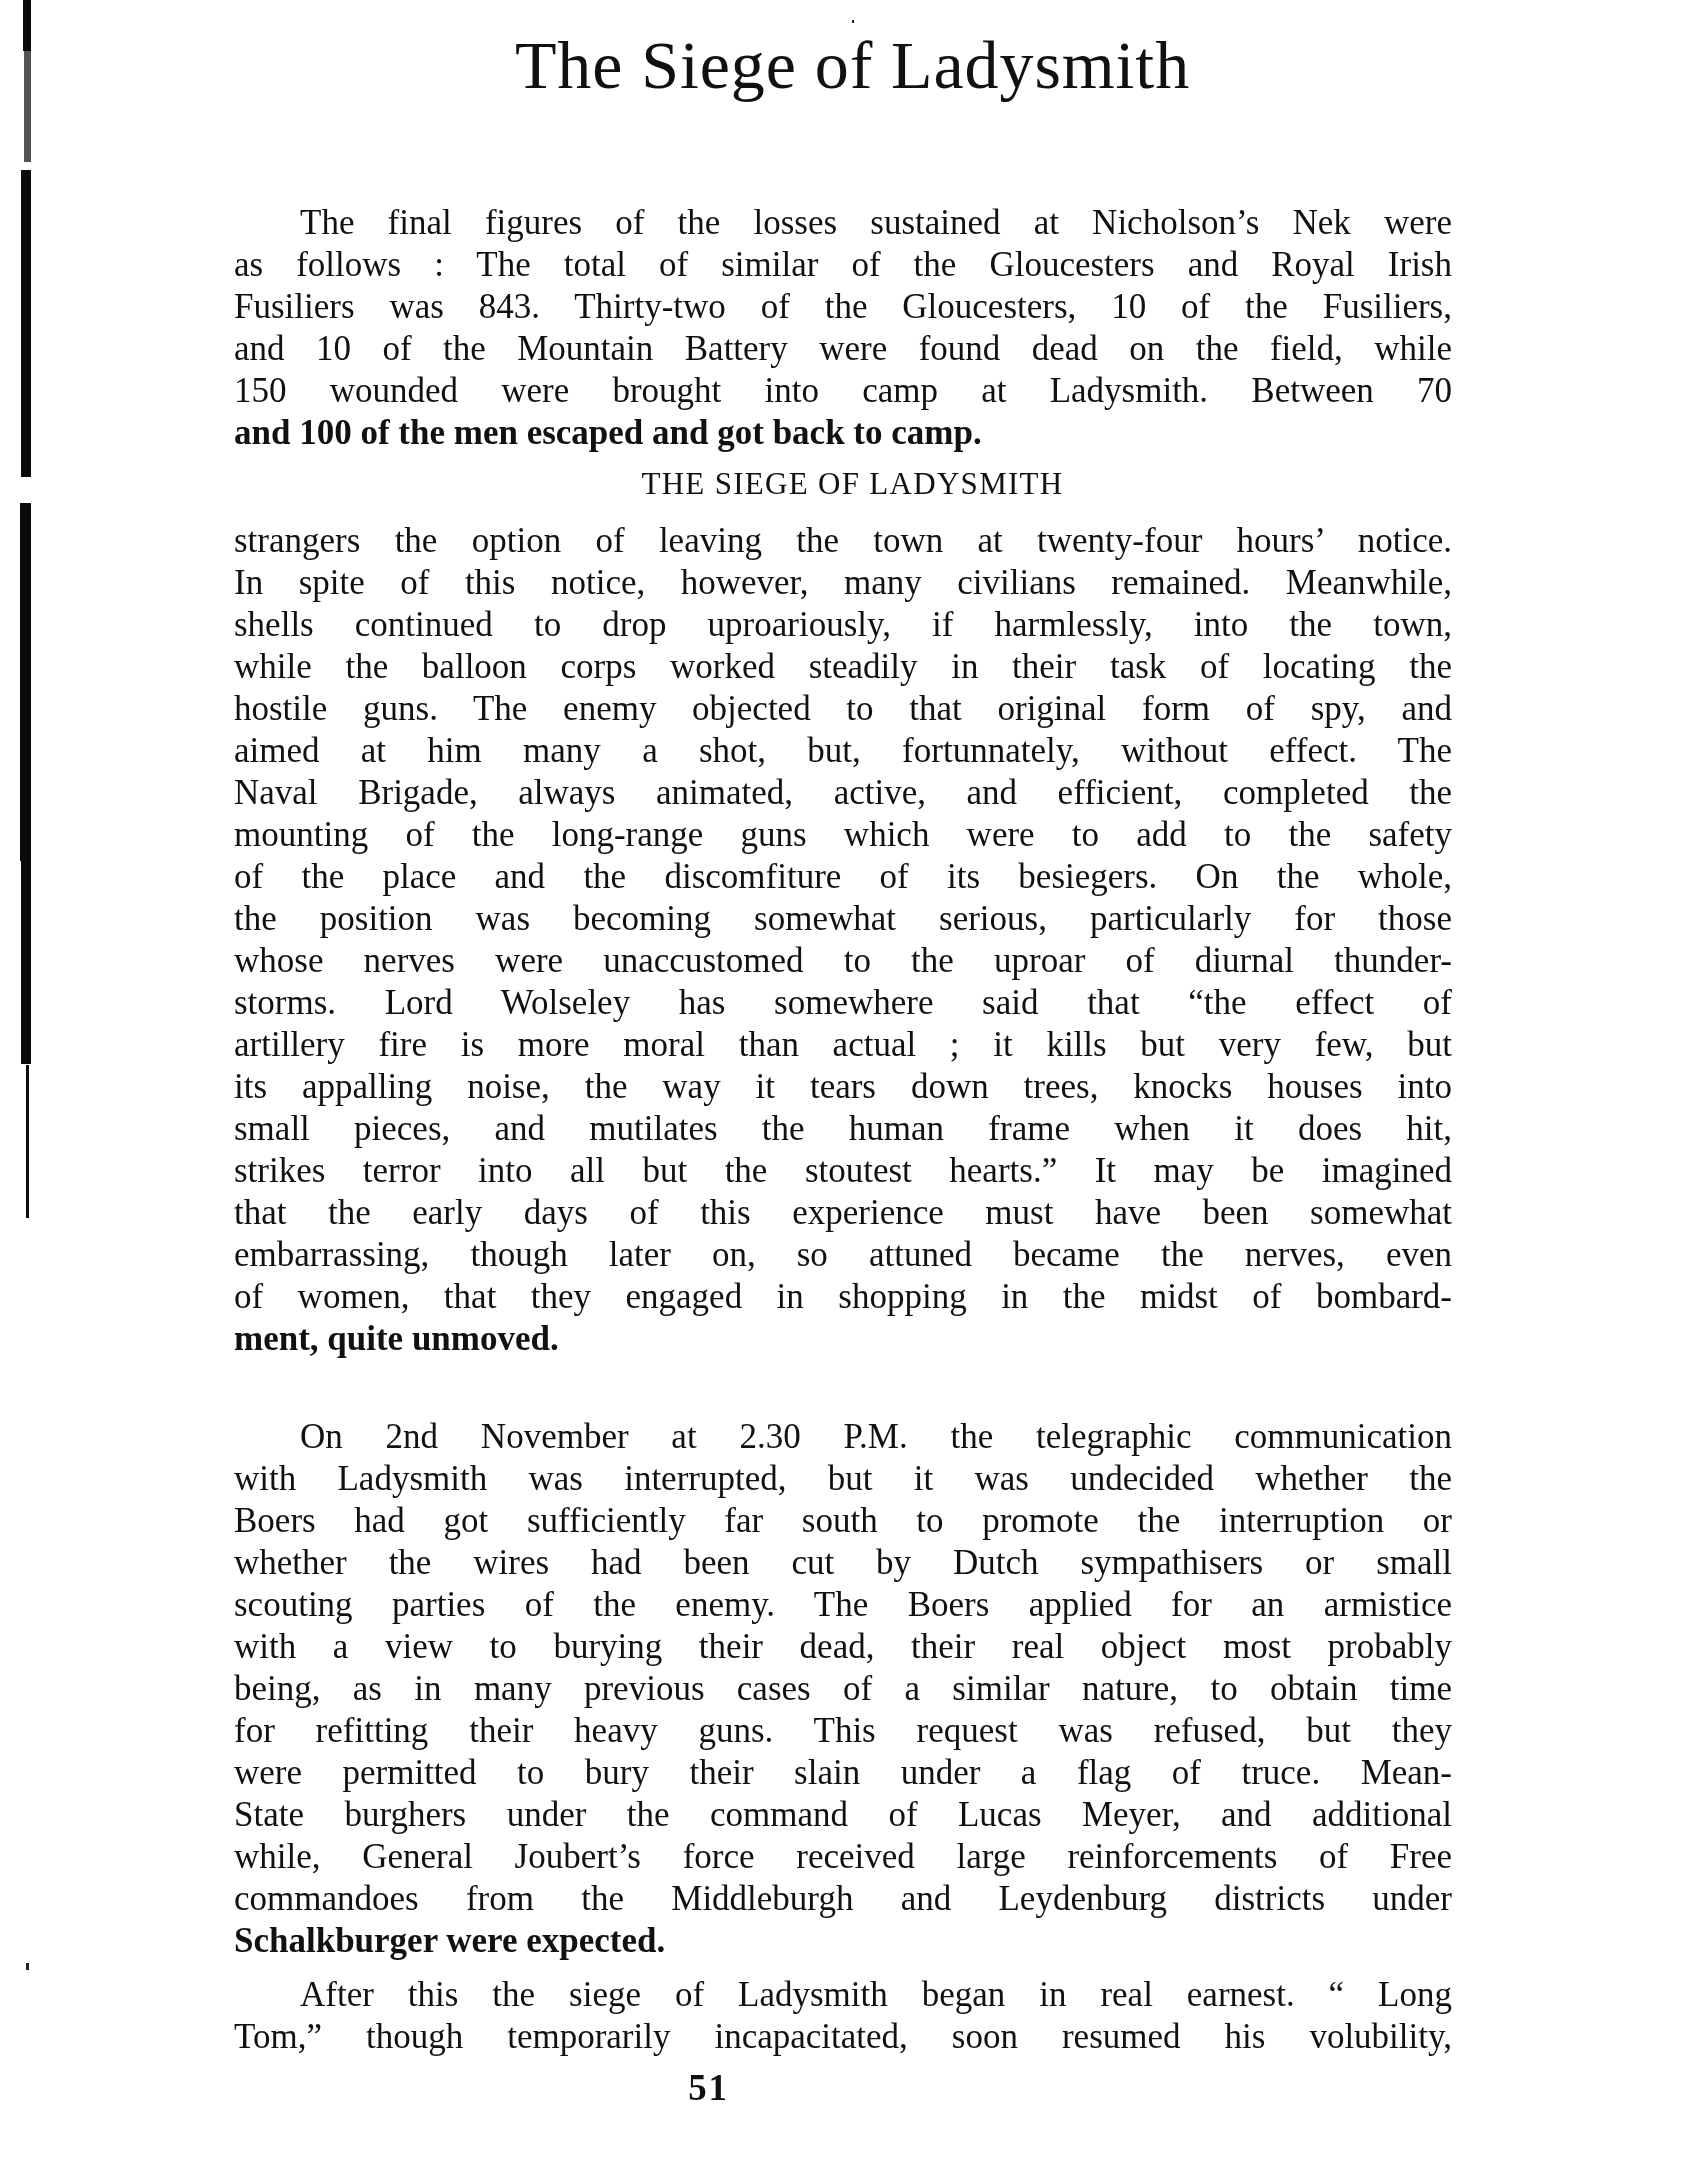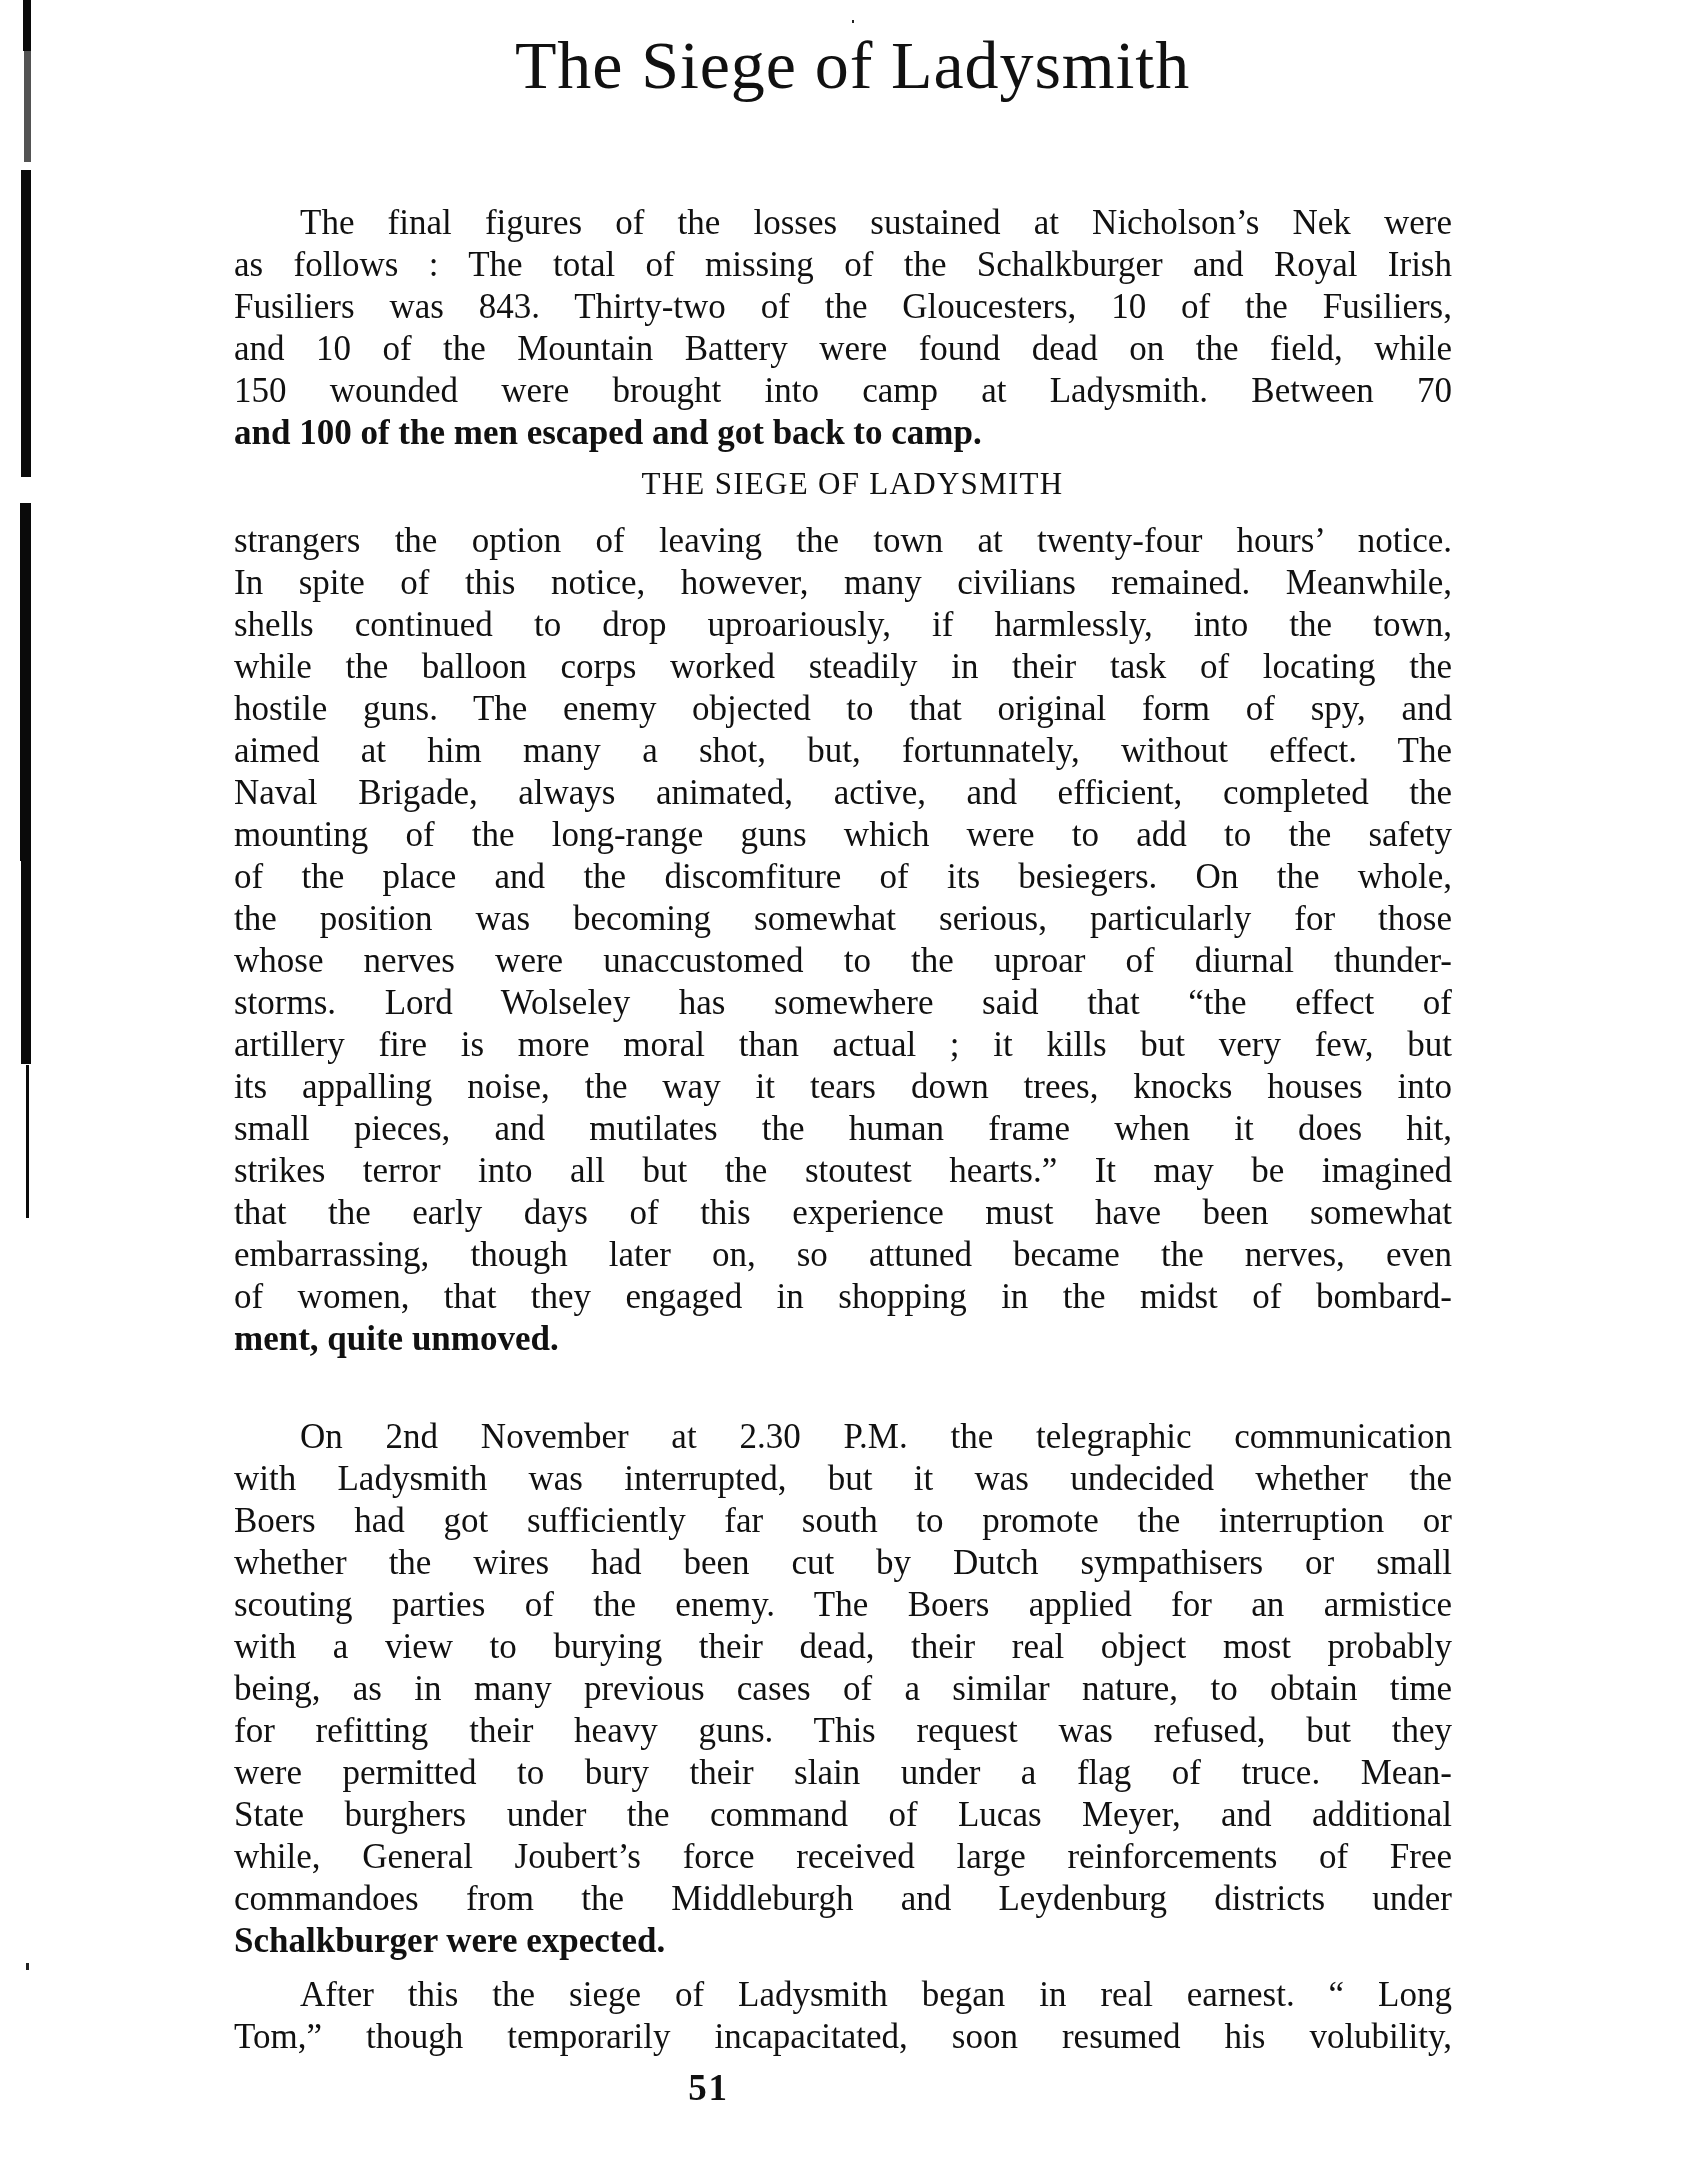--- a/index.html
+++ b/index.html
@@ -31,21 +31,21 @@
   <div class="seg" style="top:860px;height:204px;width:10.2px;left:0.9px;"></div>
   <div class="seg" style="top:1065px;height:153px;width:2.6px;left:6px;"></div>
 </div>
 <div class="speck" style="left:26.4px;top:1963px;width:2.6px;height:6.8px;"></div>
 <div class="speck" style="left:852px;top:20.4px;width:1.7px;height:2.6px;"></div>
 
 <h1 class="title" style="margin:0;font-weight:normal;">The Siege of Ladysmith</h1>
 
 <div class="block" style="top:155px;margin-top:47px;">
   <span class="line indent">The final figures of the losses sustained at Nicholson’s Nek were</span>
-  <span class="line">as follows : The total of missing of the Schalkburger and Royal Irish</span>
+  <span class="line">as follows : The total of similar of the Gloucesters and Royal Irish</span>
   <span class="line">Fusiliers was 843. Thirty-two of the Gloucesters, 10 of the Fusiliers,</span>
   <span class="line">and 10 of the Mountain Battery were found dead on the field, while</span>
   <span class="line">150 wounded were brought into camp at Ladysmith. Between 70</span>
   <span class="line last">and 100 of the men escaped and got back to camp.</span>
 </div>
 
 <h2 class="heading" style="margin:0;font-weight:normal;">THE SIEGE OF LADYSMITH</h2>
 
 <div class="block" style="top:520px;">
   <span class="line">strangers the option of leaving the town at twenty-four hours’ notice.</span>

